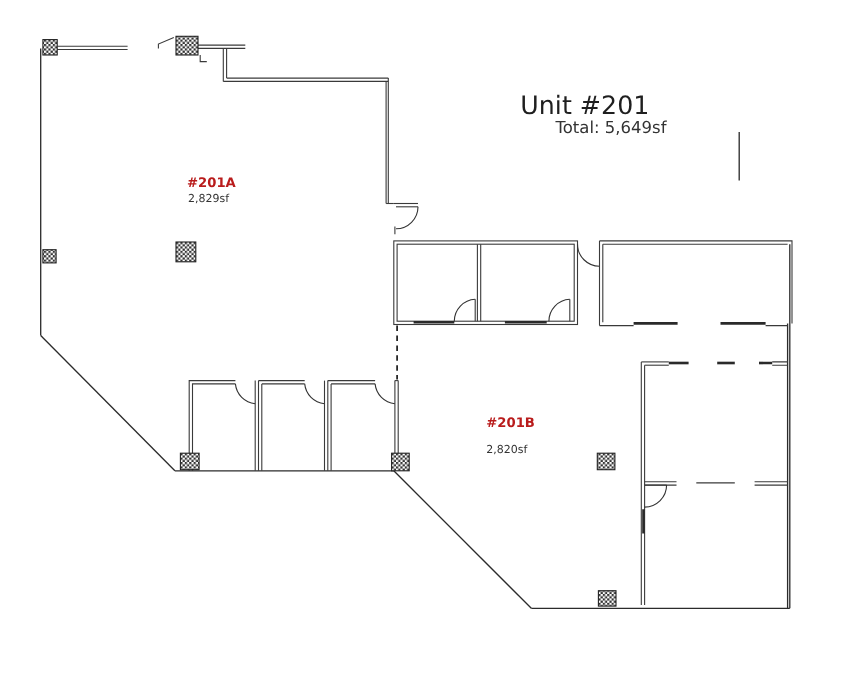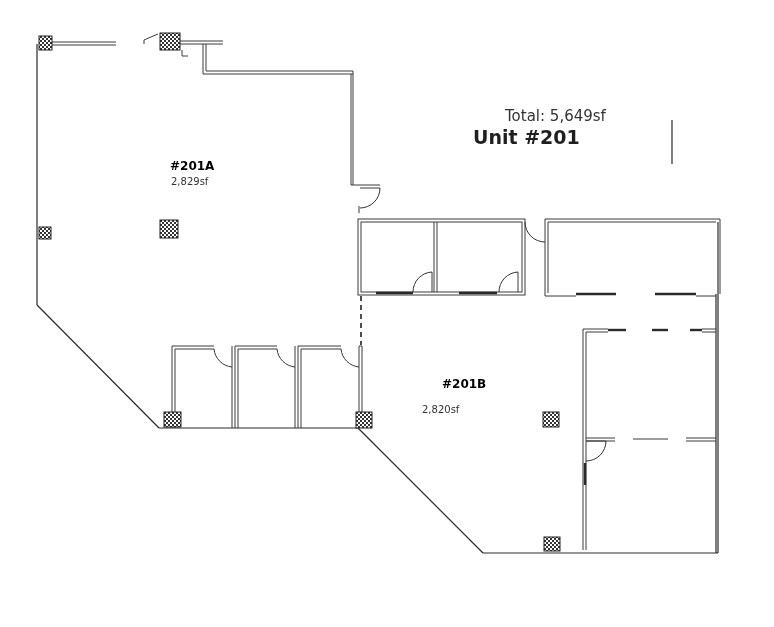--- a/index.html
+++ b/index.html
@@ -6,28 +6,28 @@
     body { width: 774px; height: 627px; position: relative; overflow: hidden; font-family: "DejaVu Sans", "Liberation Sans", sans-serif; }
     #plan { position: absolute; left: 0; top: 0; width: 774px; height: 627px; }
     .wall { stroke: #2b2b2b; stroke-width: 1.2; fill: none; }
     .wall-thin { stroke: #3a3a3a; stroke-width: 1; fill: none; }
     .wall-dbl { stroke: #3a3a3a; stroke-width: 1; fill: none; }
     .glass { stroke: #2a2a2a; stroke-width: 2.4; fill: none; }
     .door-arc { stroke: #333; stroke-width: 1; fill: none; }
     .dashed { stroke: #222; stroke-width: 1.6; stroke-dasharray: 5 4; fill: none; }
     .column { fill: url(#checker); stroke: #222; stroke-width: 1; }
     .label { position: absolute; color: #222; white-space: nowrap; }
-    .unit-title { left: 473px; top: 84px; font-size: 19px; font-weight: bold; color: #1f1f1f; margin-top: 42px; }
+    .unit-title { left: 473px; top: 84px; font-size: 23px; font-weight: normal; color: #1f1f1f; }
     .unit-total { left: 473px; top: 107px; font-size: 15px; color: #333; margin-left: 32px; }
-    .suite-id { font-size: 12px; font-weight: bold; color: #000000; }
+    .suite-id { font-size: 12px; font-weight: bold; color: #b91c1c; }
     .suite-area { font-size: 10px; color: #333; }
     .suite-a-id { left: 170px; top: 159px; }
     .suite-a-area { left: 171px; top: 176px; }
     .suite-b-id { left: 442px; top: 377px; }
-    .suite-b-area { left: 422px; top: 404px; }
+    .suite-b-area { left: 442px; top: 404px; }
   </style>
 </head>
 <body>
 
 <svg id="plan" viewBox="0 0 774 627" xmlns="http://www.w3.org/2000/svg">
   <defs>
     <pattern id="checker" width="4" height="4" patternUnits="userSpaceOnUse">
       <rect width="4" height="4" fill="#ffffff"></rect>
       <rect width="2" height="2" fill="#333"></rect>
       <rect x="2" y="2" width="2" height="2" fill="#333"></rect>

